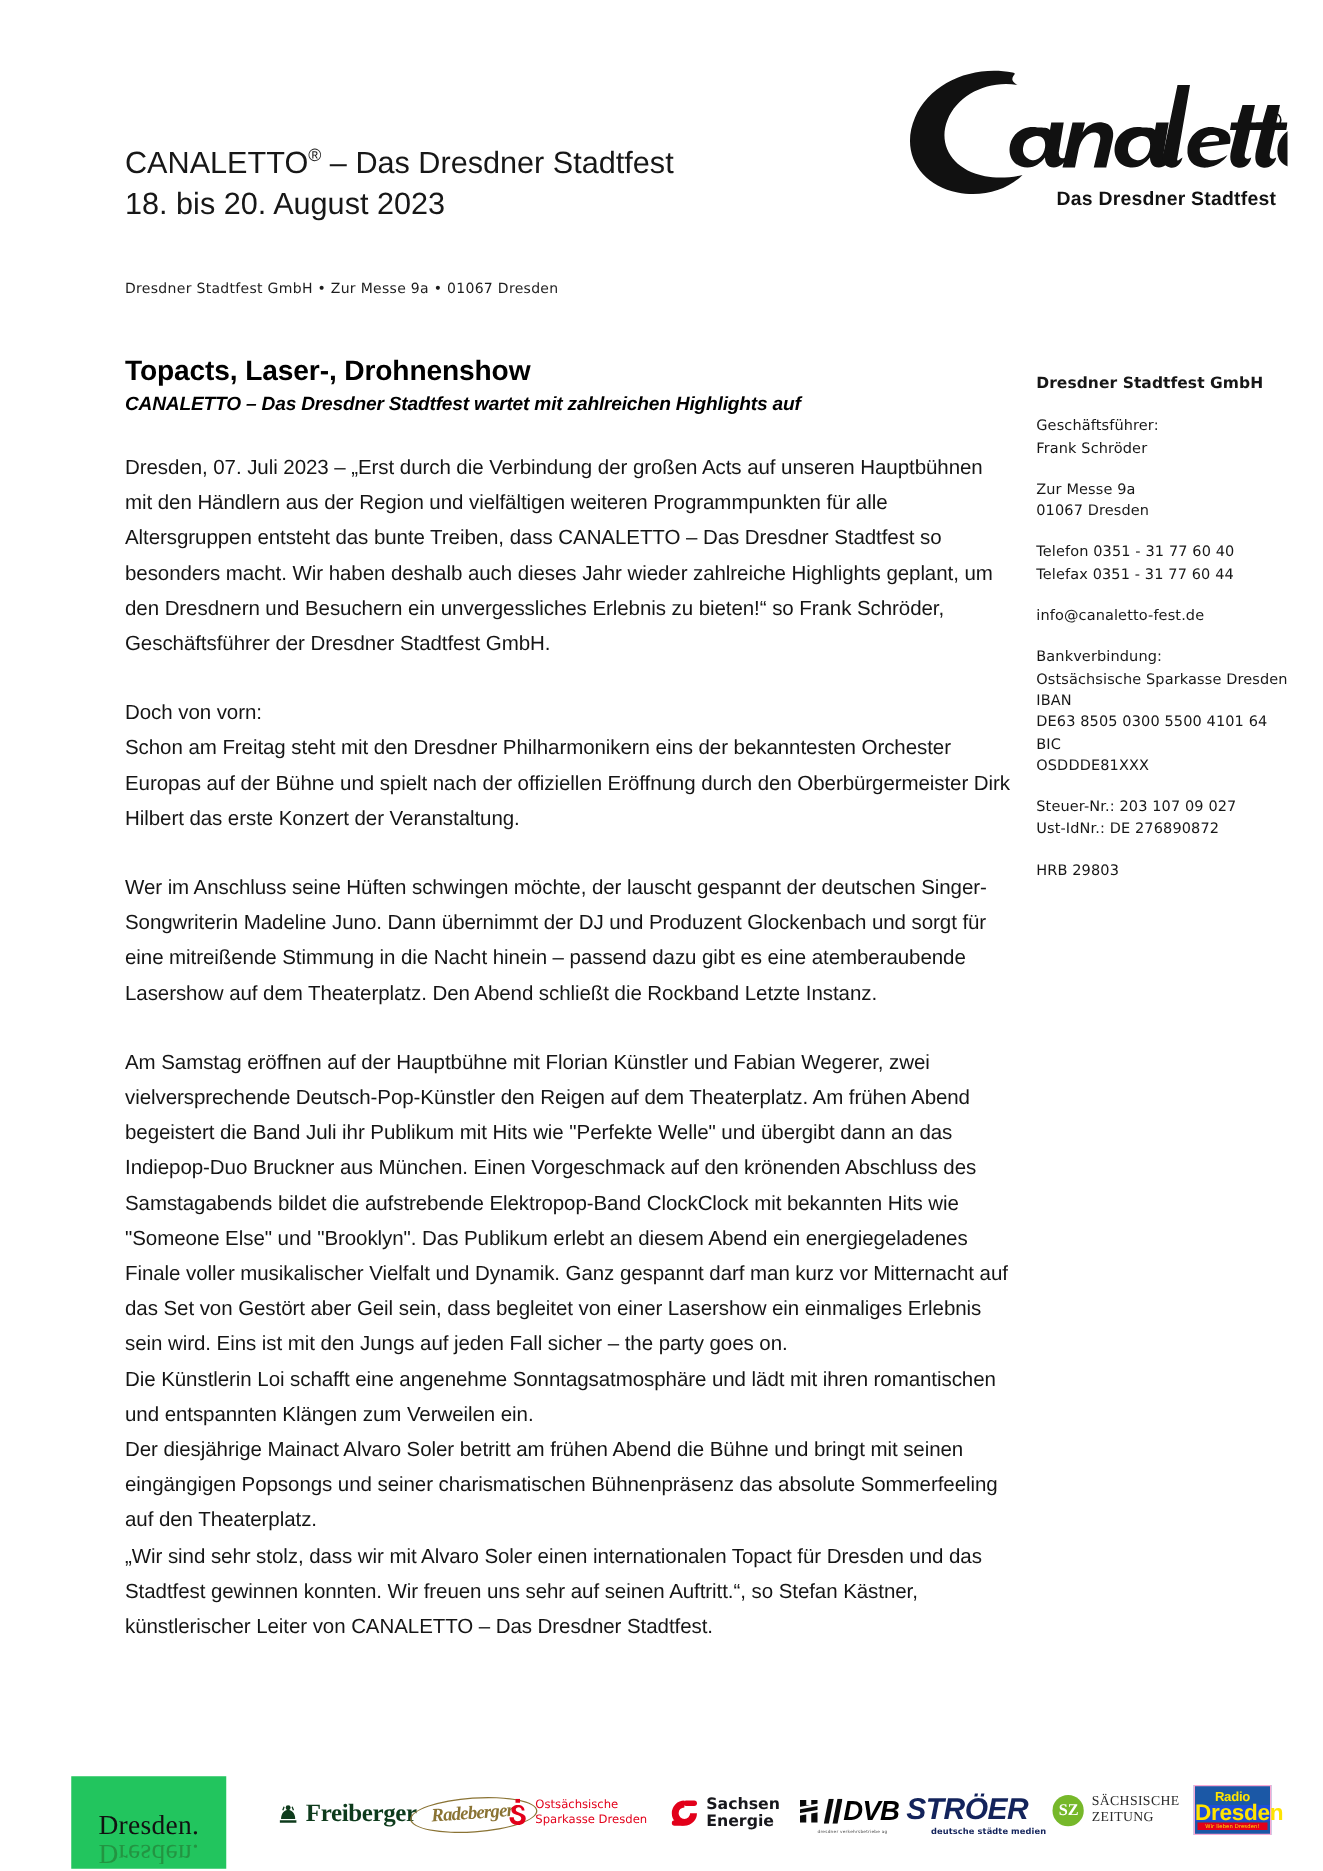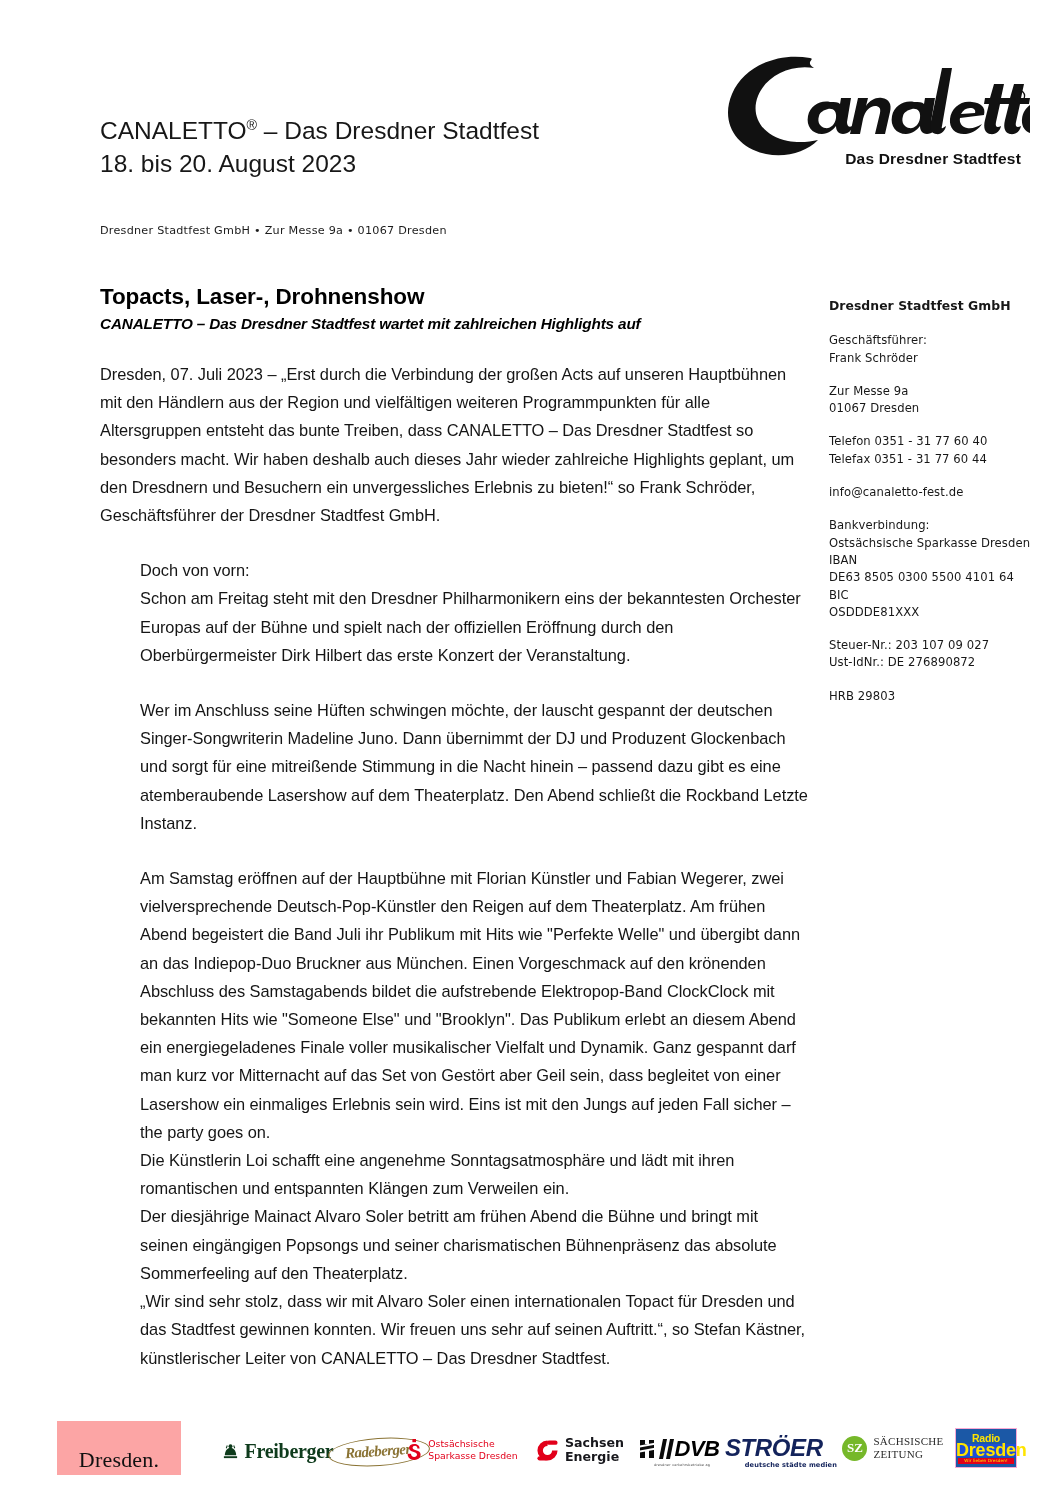--- a/index.html
+++ b/index.html
@@ -103,21 +103,21 @@
     letter-spacing: -0.15px;
   }
   .body-text {
     margin-top: 26px;
     font-size: 16.4px;
     line-height: 28.2px;
     color: #151515;
     letter-spacing: -0.05px;
   }
   .para { margin: 0; }
-  .para + .para { margin-top: 27px; margin-left: 40px; }
+  .para + .para { margin-top: 27px; }
   .para.tight + .para.tight { margin-top: 0; }
 
   
   .sidebar {
     position: absolute;
     left: 829px;
     top: 297px;
     width: 215px;
     font-family: "DejaVu Sans", sans-serif;
     font-size: 11.6px;
@@ -146,22 +146,22 @@
   .sponsor {
     position: absolute;
     display: flex;
     align-items: center;
     justify-content: center;
   }
 
   
   .dresden-logo {
     left: 57px; top: 1421px;
-    width: 124px; height: 54px;
-    background: #fca5a5;
+    width: 124px; height: 74px;
+    background: #22c55e;
     position: absolute;
     overflow: hidden;
   }
   .dresden-word {
     position: absolute;
     left: 50%;
     top: 26px;
     transform: translateX(-50%);
     font-family: "Liberation Serif", serif;
     font-size: 22px;

